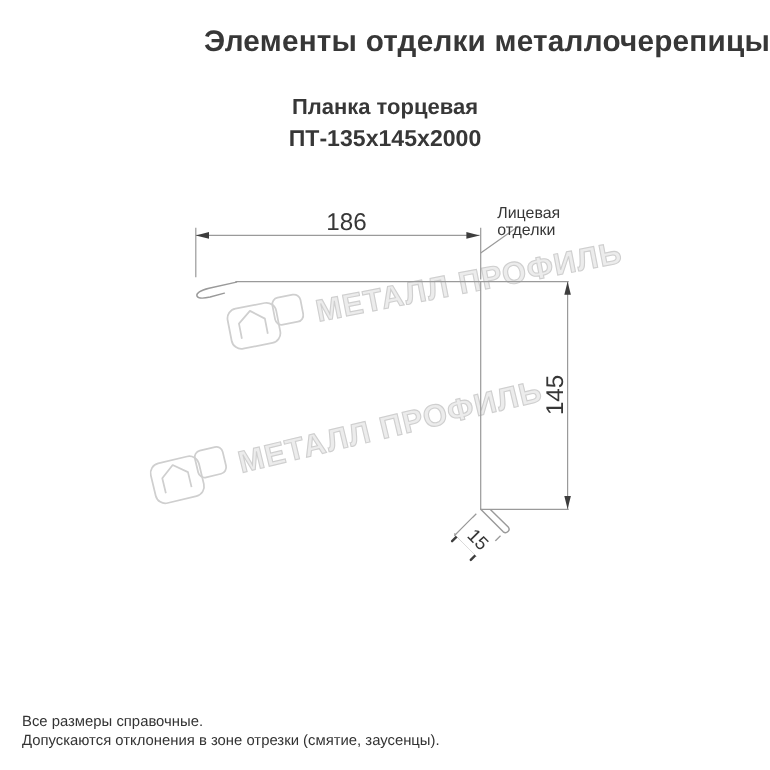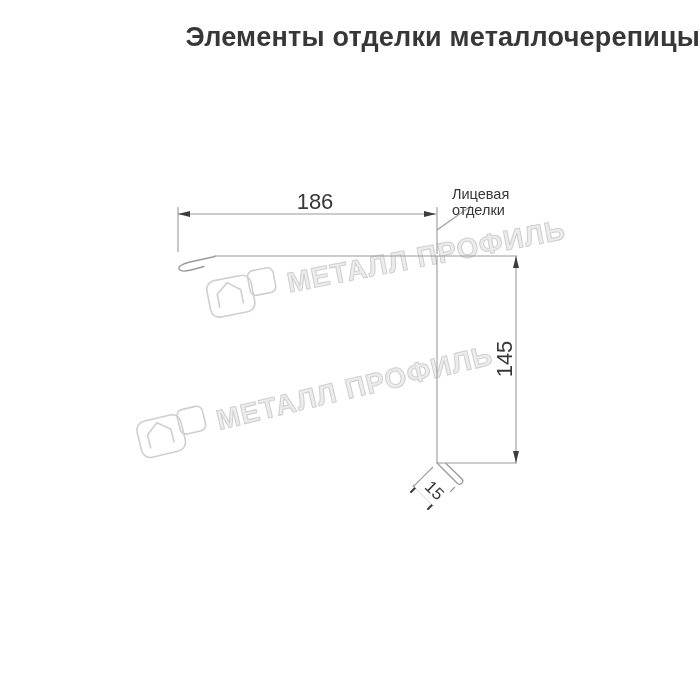--- a/index.html
+++ b/index.html
@@ -45,20 +45,22 @@
   .face-label{left:452px;top:186px;width:80px;z-index:3;font-size:14.5px;line-height:1.12;text-align:left;color:var(--text);}
   
   .footer{left:20px;top:647px;width:660px;font-size:13.5px;line-height:17px;color:#333;}
 </style>
 </head>
 <body>
 
 <div class="page">
 
   <div class="abs title">Элементы отделки металлочерепицы</div>
+  <div class="abs product-name">Планка торцевая</div>
+  <div class="abs product-code">ПТ-135х145х2000</div>
 
   <div class="abs wm wm-1">
     <svg class="wm-logo" width="76" height="46" viewBox="0 0 76 46">
       <rect x="2.5" y="6" width="45" height="37" rx="9"></rect>
       <rect x="45" y="3.5" width="26" height="25" rx="6"></rect>
       <path d="M 12,34 L 12,20 L 24,10.5 L 36,20 L 36,34"></path>
     </svg>
     <span class="wm-text">МЕТАЛЛ ПРОФИЛЬ</span>
   </div>
   <div class="abs wm wm-2">
@@ -107,14 +109,18 @@
 
   <div class="abs dim dim-135">186</div>
   <div class="abs dim dim-145">145</div>
   <div class="abs dim dim-15">15</div>
 
   <div class="abs face-label">
     <div>Лицевая</div>
     <div>отделки</div>
   </div>
 
+  <div class="abs footer">
+    <div>Все размеры справочные.</div>
+    <div>Допускаются отклонения в зоне отрезки (смятие, заусенцы).</div>
+  </div>
 
 </div>
 
 </body></html>

